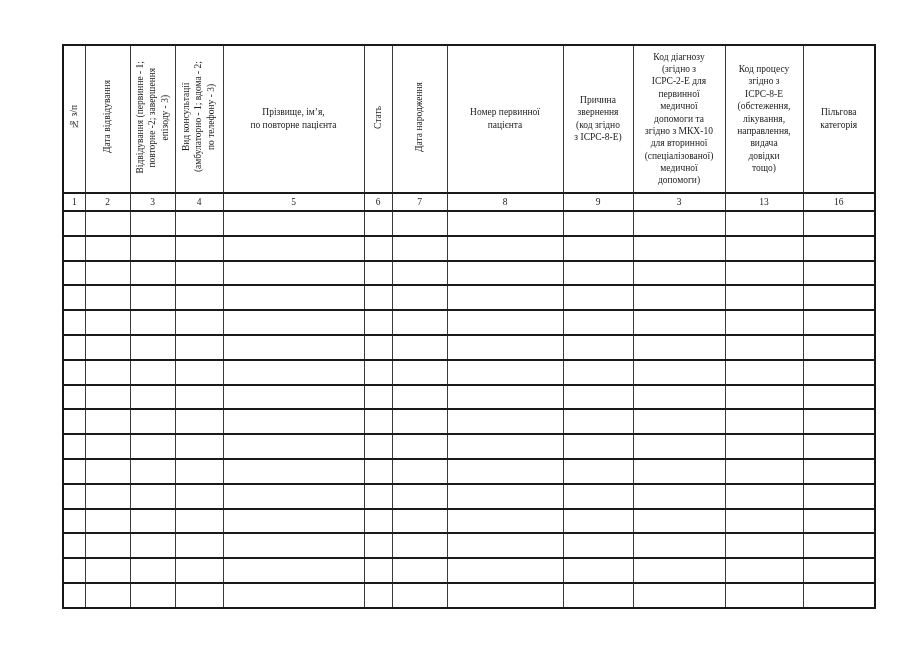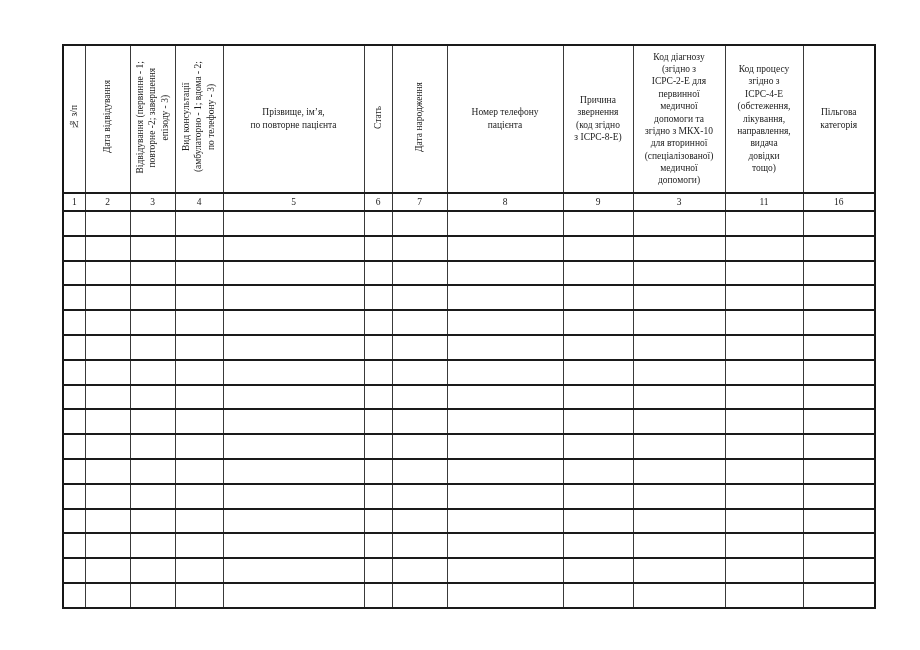--- a/index.html
+++ b/index.html
@@ -108,61 +108,61 @@
           <th data-name="column-header-3"><span class="vert" data-name="column-header-label">Відвідування (первинне - 1;
 повторне -2; завершення
 епізоду - 3)</span></th>
           <th data-name="column-header-4"><span class="vert" data-name="column-header-label">Вид консультації
 (амбулаторно - 1; вдома - 2;
 по телефону - 3)</span></th>
           <th data-name="column-header-5"><span class="h-label" data-name="column-header-label">Прізвище, ім’я,
 по повторне пацієнта</span></th>
           <th data-name="column-header-6"><span class="vert" data-name="column-header-label">Стать</span></th>
           <th data-name="column-header-7"><span class="vert" data-name="column-header-label">Дата народження</span></th>
-          <th data-name="column-header-8"><span class="h-label" data-name="column-header-label">Номер телефону
+          <th data-name="column-header-8"><span class="h-label" data-name="column-header-label">Номер первинної
 пацієнта</span></th>
           <th data-name="column-header-9"><span class="h-label" data-name="column-header-label">Причина
 звернення
 (код згідно
 з ICPC-8-E)</span></th>
           <th data-name="column-header-10"><span class="h-label" data-name="column-header-label">Код діагнозу
 (згідно з
 ICPC-2-E для
 первинної
 медичної
 допомоги та
 згідно з МКХ-10
 для вторинної
 (спеціалізованої)
 медичної
 допомоги)</span></th>
           <th data-name="column-header-11"><span class="h-label" data-name="column-header-label">Код процесу
 згідно з
-ICPC-4-E
+ICPC-8-E
 (обстеження,
 лікування,
 направлення,
 видача
 довідки
 тощо)</span></th>
           <th data-name="column-header-12"><span class="h-label" data-name="column-header-label">Пільгова
 категорія</span></th>
         </tr>
       <tr data-name="number-row">
           <td data-name="column-number-1">1</td>
           <td data-name="column-number-2">2</td>
           <td data-name="column-number-3">3</td>
           <td data-name="column-number-4">4</td>
           <td data-name="column-number-5">5</td>
           <td data-name="column-number-6">6</td>
           <td data-name="column-number-7">7</td>
           <td data-name="column-number-8">8</td>
           <td data-name="column-number-9">9</td>
           <td data-name="column-number-10">3</td>
-          <td data-name="column-number-11">11</td>
+          <td data-name="column-number-11">13</td>
           <td data-name="column-number-12">16</td>
         </tr>
     </thead>
     <tbody data-name="table-body">
         <tr data-name="table-row">
           <td data-name="table-cell"></td>
           <td data-name="table-cell"></td>
           <td data-name="table-cell"></td>
           <td data-name="table-cell"></td>
           <td data-name="table-cell"></td>

